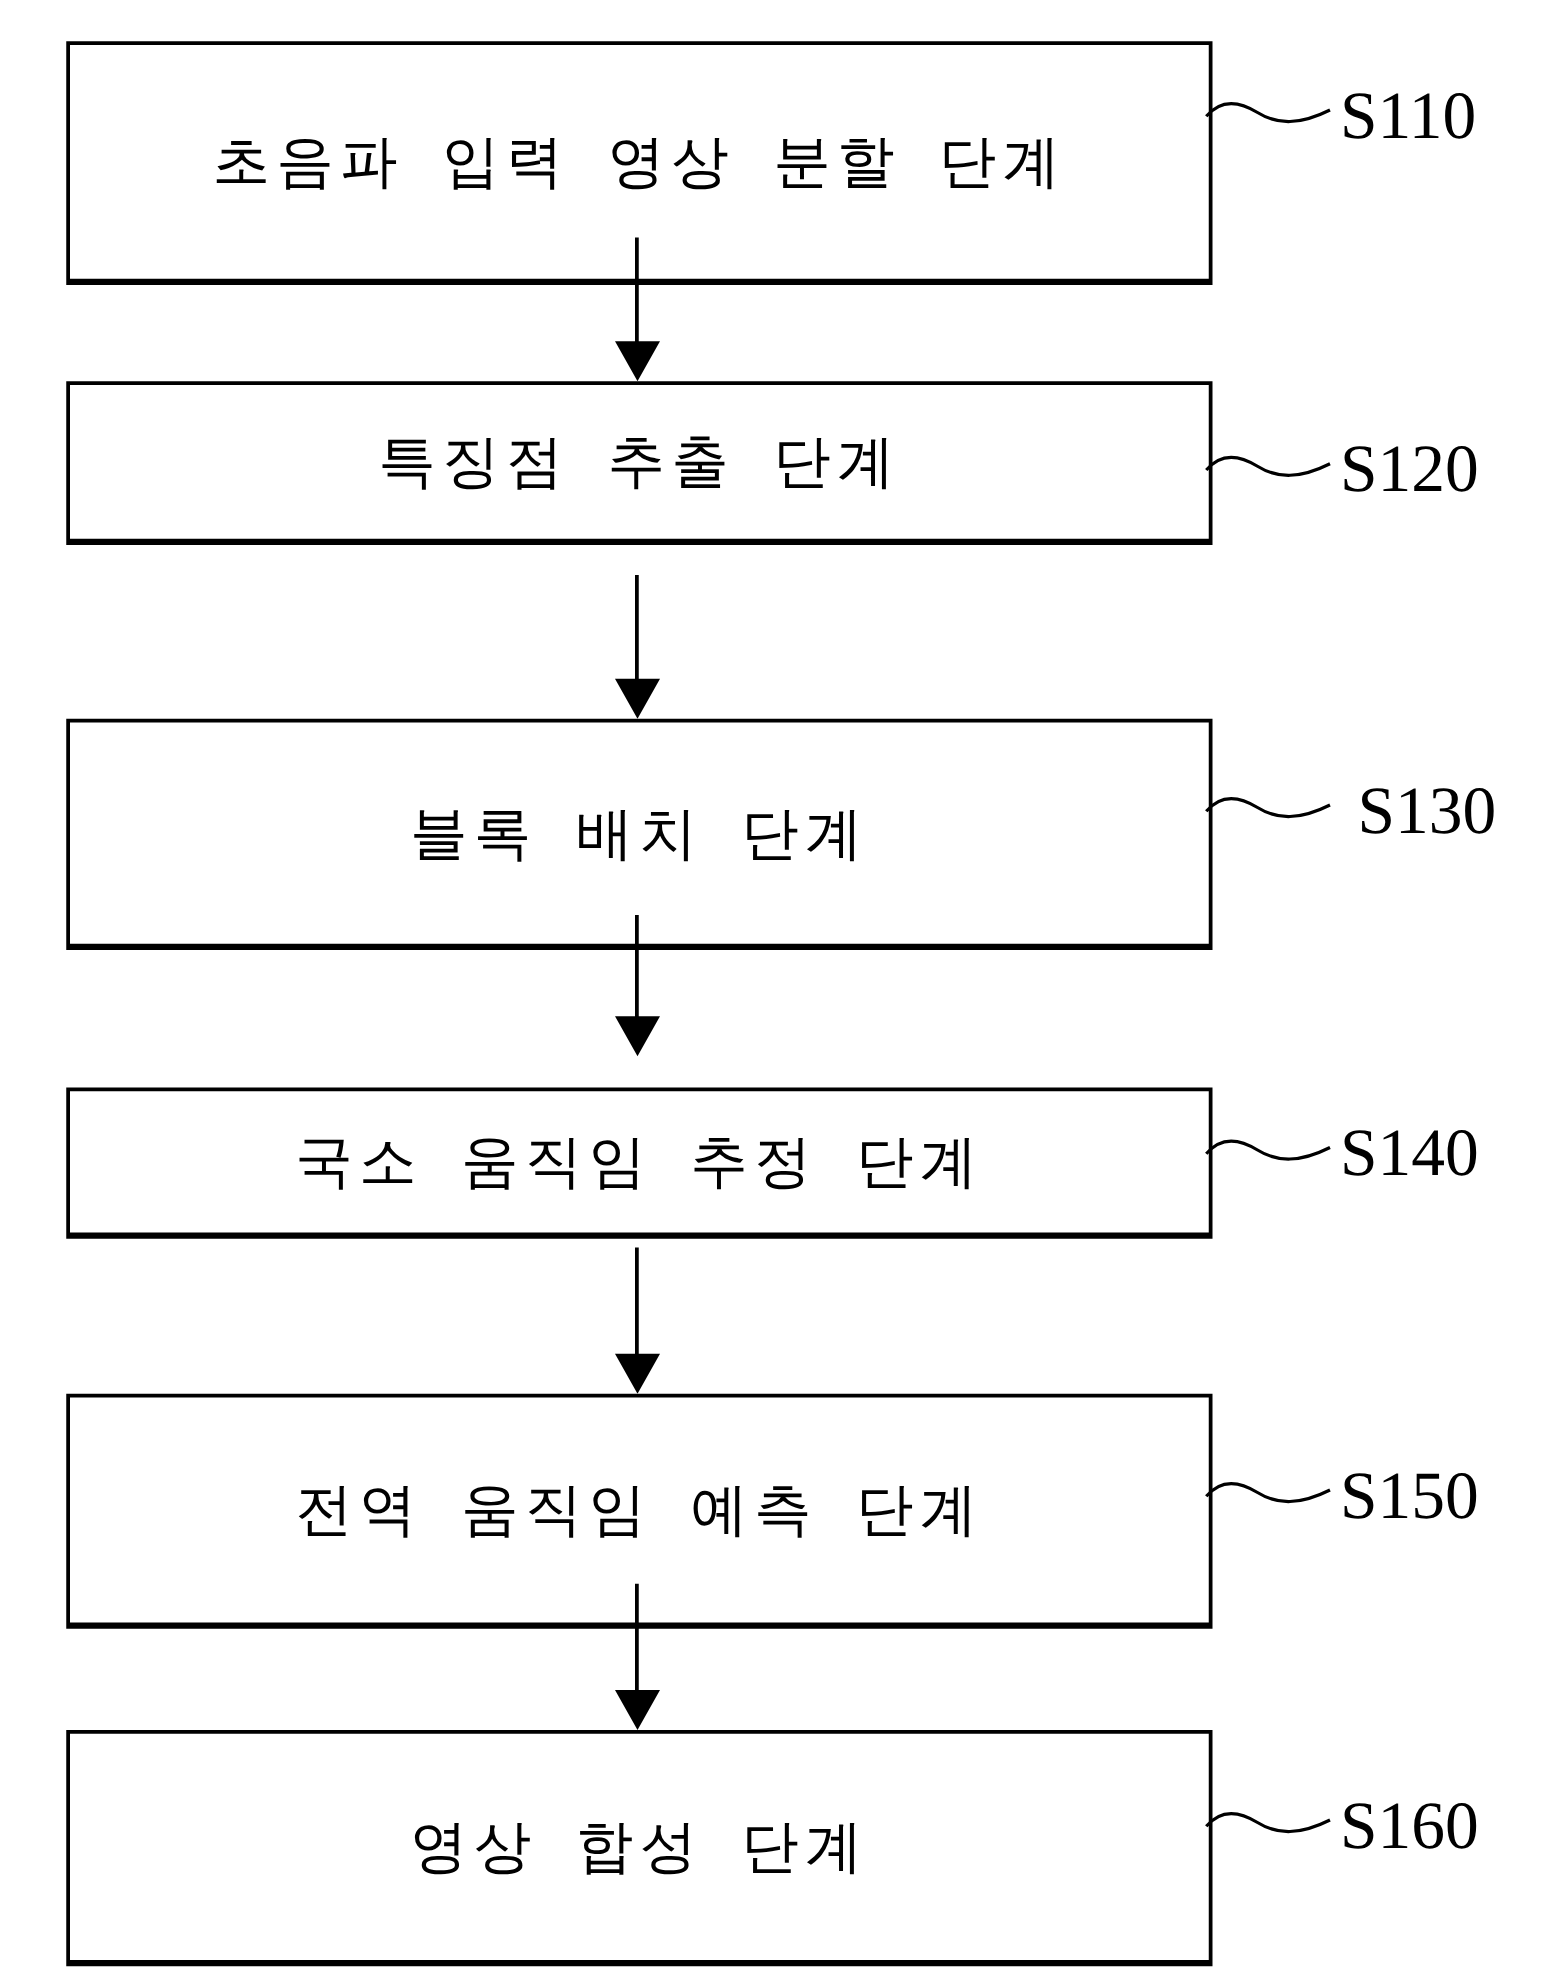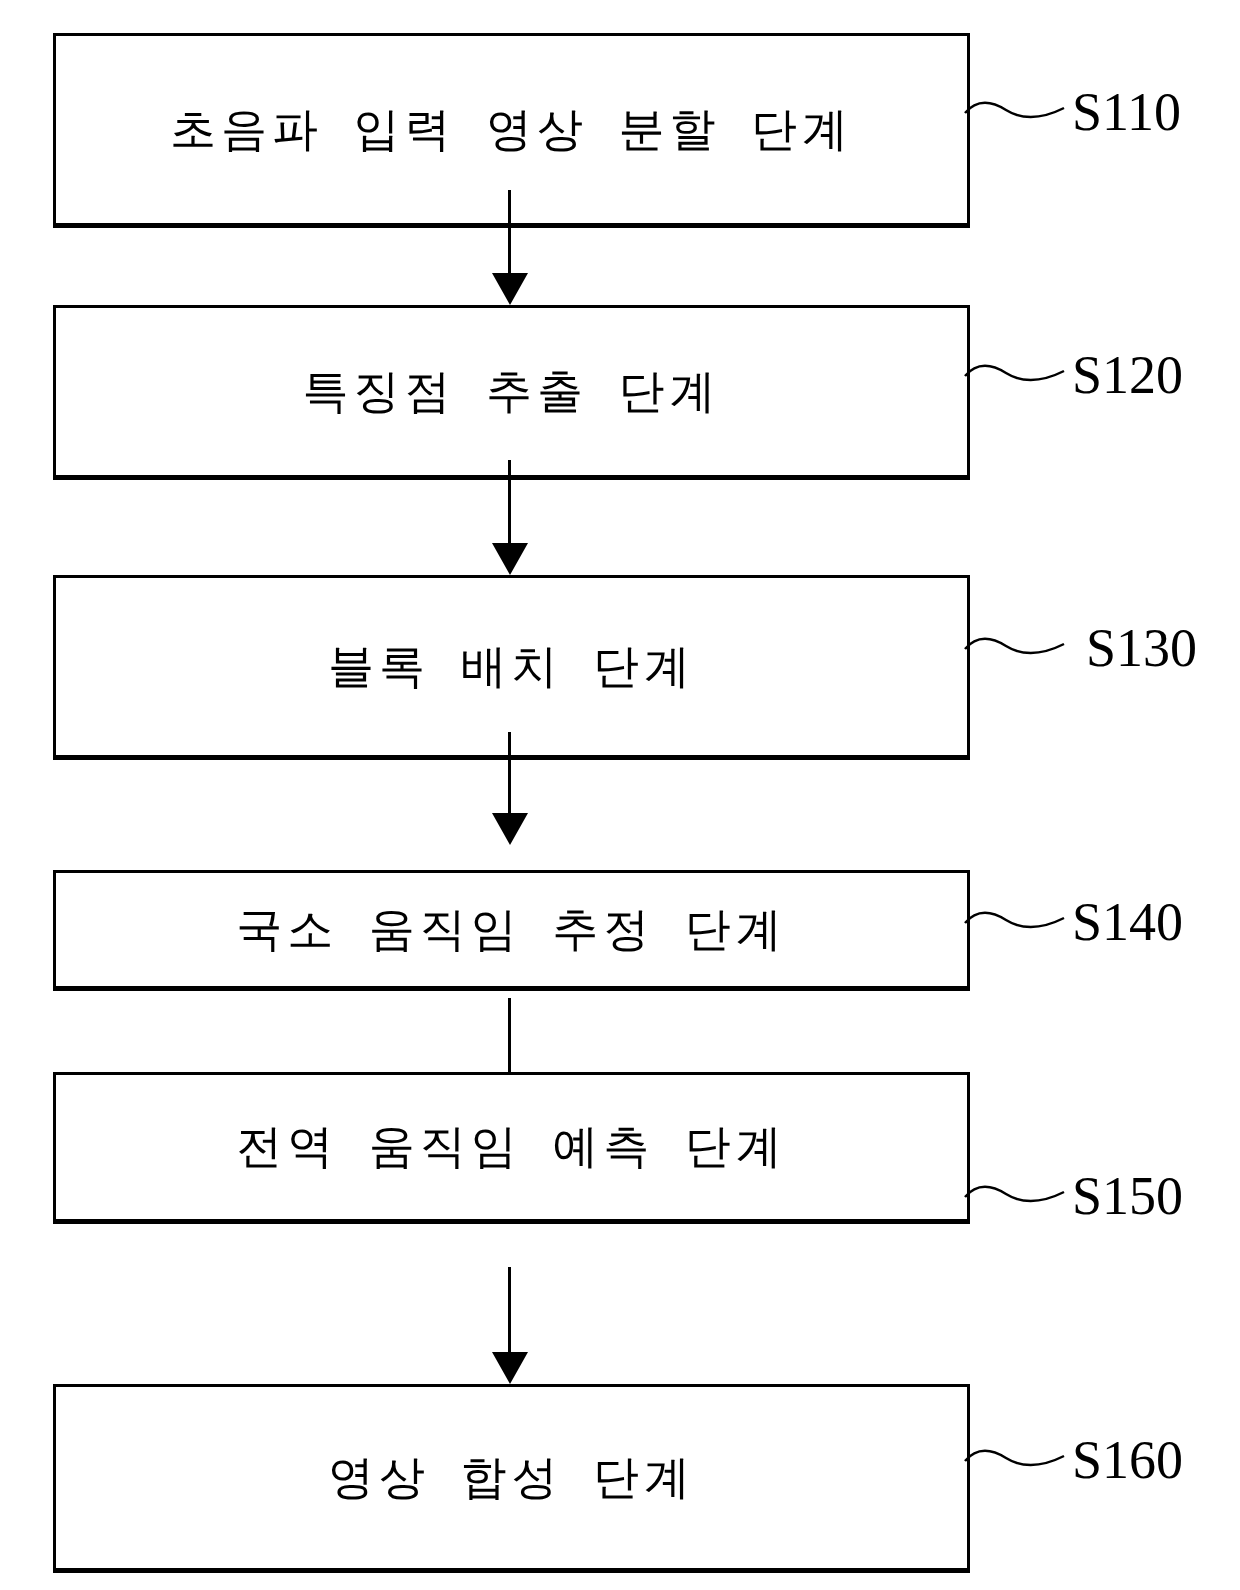--- a/index.html
+++ b/index.html
@@ -78,33 +78,33 @@
   }
 </style>
 </head>
 <body>
 
 <div class="canvas">
 
   <div class="step-box" style="top:33px; height:195px;">
     <span class="box-label">초음파 입력 영상 분할 단계</span>
   </div>
-  <div class="ref-row" style="top:80px;">
+  <div class="ref-row" style="top:60px;">
     <svg width="102" height="32" viewBox="0 0 102 32">
       <path d="M1,17 C12,4 26,4 42,14 C58,24 76,24 100,12" stroke="#000000" stroke-width="2.5" fill="none"></path>
     </svg>
     <span class="ref-label">S110</span>
   </div>
 
   <div class="flow-arrow" style="top:190px; height:115px;">
     <div class="arrow-line"></div>
     <div class="arrow-head"></div>
   </div>
 
-  <div class="step-box" style="top:305px; height:175px;">
+  <div class="step-box" style="top:305px; height:131px;">
     <span class="box-label">특징점 추출 단계</span>
   </div>
   <div class="ref-row" style="top:343px;">
     <svg width="102" height="32" viewBox="0 0 102 32">
       <path d="M1,17 C12,4 26,4 42,14 C58,24 76,24 100,12" stroke="#000000" stroke-width="2.5" fill="none"></path>
     </svg>
     <span class="ref-label">S120</span>
   </div>
 
   <div class="flow-arrow" style="top:460px; height:115px;">
@@ -135,21 +135,21 @@
       <path d="M1,17 C12,4 26,4 42,14 C58,24 76,24 100,12" stroke="#000000" stroke-width="2.5" fill="none"></path>
     </svg>
     <span class="ref-label">S140</span>
   </div>
 
   <div class="flow-arrow" style="top:998px; height:117px;">
     <div class="arrow-line"></div>
     <div class="arrow-head"></div>
   </div>
 
-  <div class="step-box" style="top:1072px; height:152px;">
+  <div class="step-box" style="top:1115px; height:188px;">
     <span class="box-label">전역 움직임 예측 단계</span>
   </div>
   <div class="ref-row" style="top:1164px;">
     <svg width="102" height="32" viewBox="0 0 102 32">
       <path d="M1,17 C12,4 26,4 42,14 C58,24 76,24 100,12" stroke="#000000" stroke-width="2.5" fill="none"></path>
     </svg>
     <span class="ref-label">S150</span>
   </div>
 
   <div class="flow-arrow" style="top:1267px; height:117px;">

